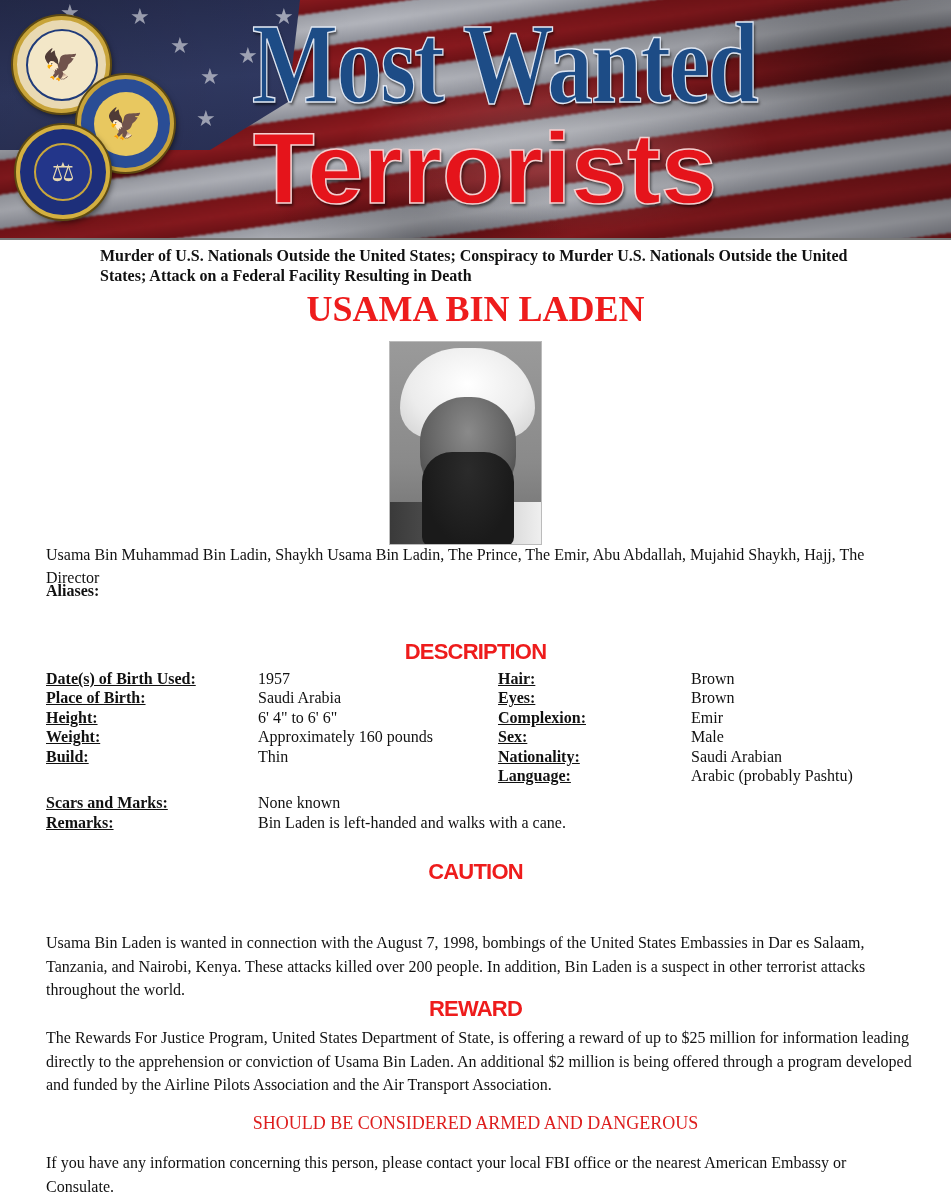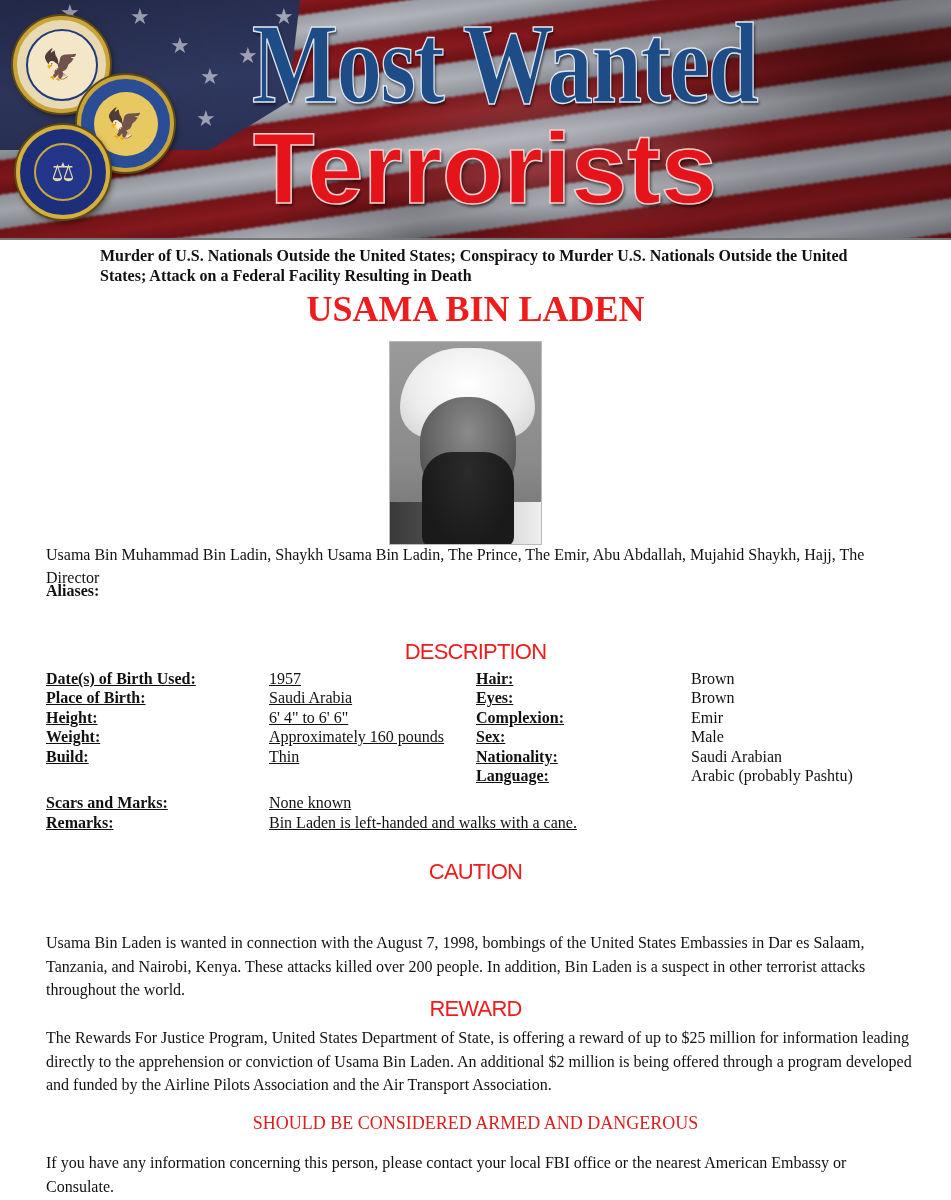--- a/index.html
+++ b/index.html
@@ -109,37 +109,37 @@
 
     .aliases-label {
       position: absolute; left: 46px; top: 581px; font-weight: bold; font-size: 16px; line-height: 20px;
     }
     .aliases-text {
       position: absolute; left: 46px; top: 543px; width: 870px; font-size: 16px; line-height: 23px;
     }
 
     .section-heading {
       position: absolute; left: 0; width: 951px; text-align: center;
-      font-family: "Liberation Sans", "DejaVu Sans", sans-serif; font-weight: normal;
+      font-family: "Liberation Sans", "DejaVu Sans", sans-serif; font-weight: bold;
       font-size: 22px; line-height: 26px; color: #ee1c1c; letter-spacing: -0.8px;
     }
     .h-description { top: 639px; }
     .h-caution { top: 859px; }
     .h-reward { top: 996px; }
 
     .desc-grid {
       position: absolute; left: 46px; top: 669px; width: 870px;
       font-size: 16px; line-height: 19.4px;
     }
     .desc-row { position: absolute; left: 0; height: 20px; white-space: nowrap; }
     .desc-label { position: absolute; font-weight: bold; text-decoration: underline; }
     .desc-value { position: absolute; }
     .col1-label { left: 0; }
-    .col1-value { left: 223px; text-decoration: underline; }
-    .col2-label { left: 430px; }
+    .col1-value { left: 212px; }
+    .col2-label { left: 452px; }
     .col2-value { left: 645px; }
 
     .para {
       position: absolute; left: 46px; width: 870px; font-size: 16px; line-height: 23.5px; color: #111;
     }
     .p-caution { top: 889px; margin-top: 42px; }
     .p-reward { top: 1026px; }
     .armed {
       position: absolute; left: 0; top: 1112px; width: 951px; text-align: center;
       font-size: 18px; line-height: 22px; color: #dd1e1e;

